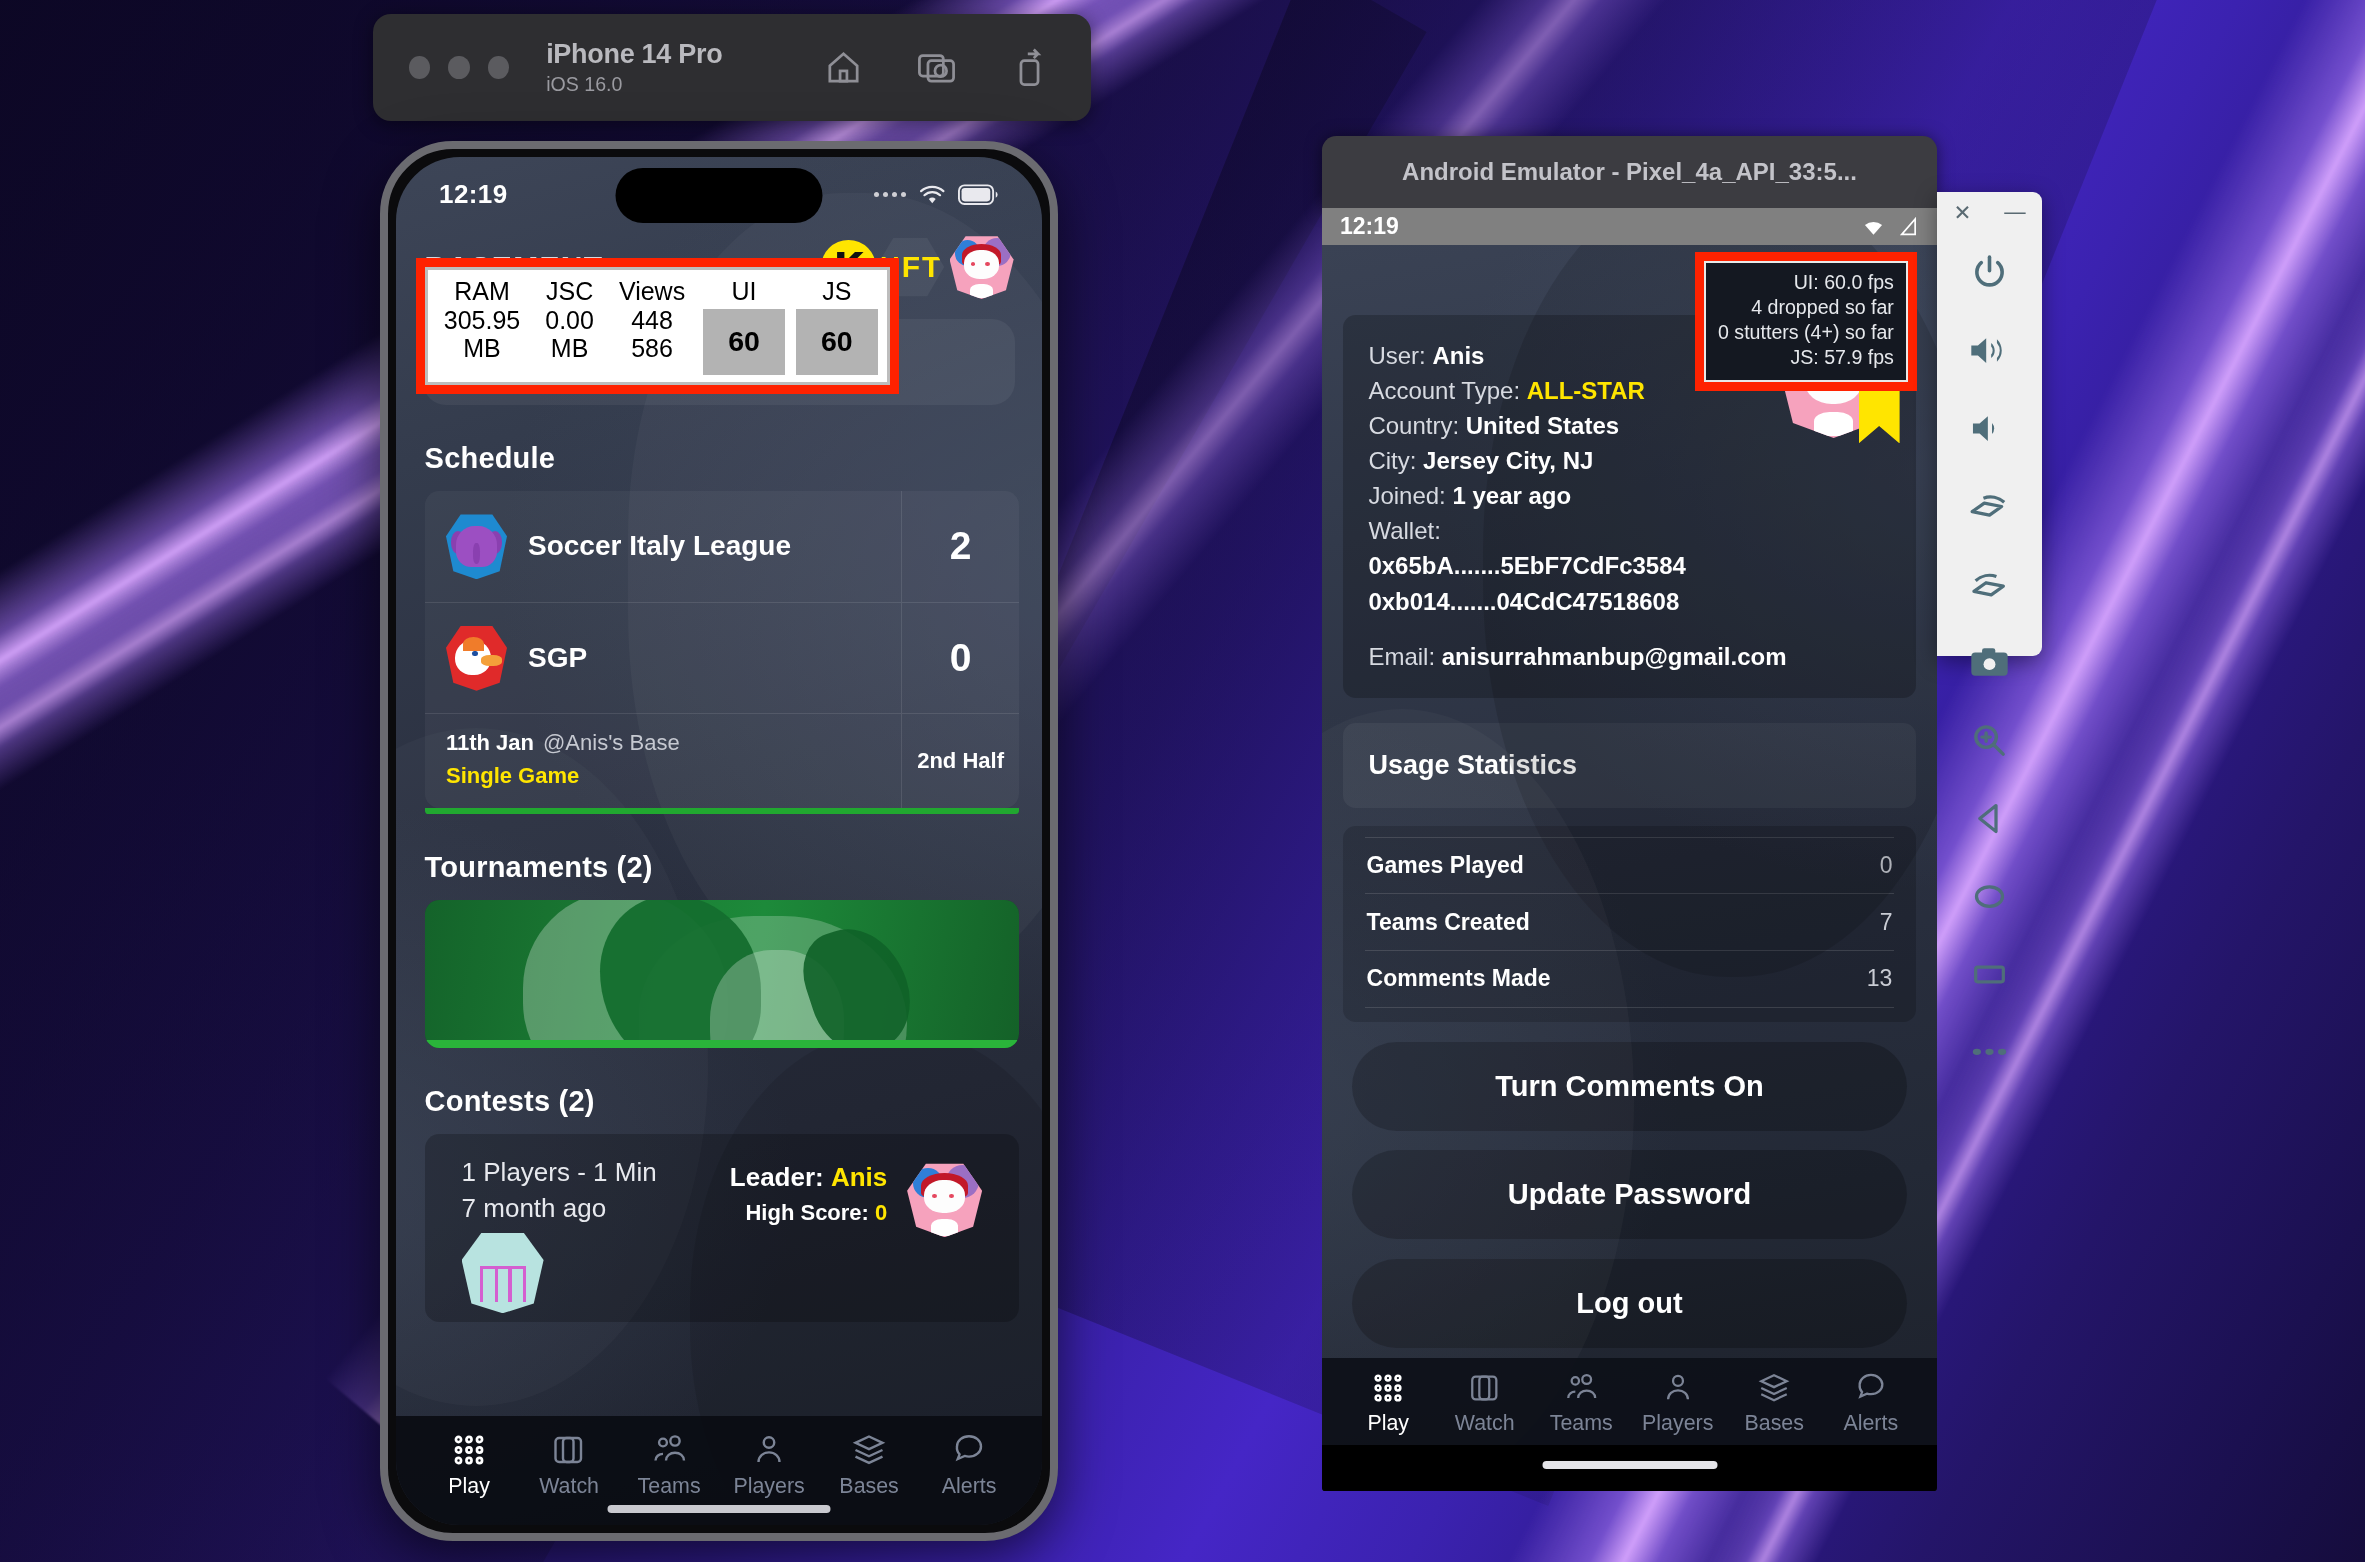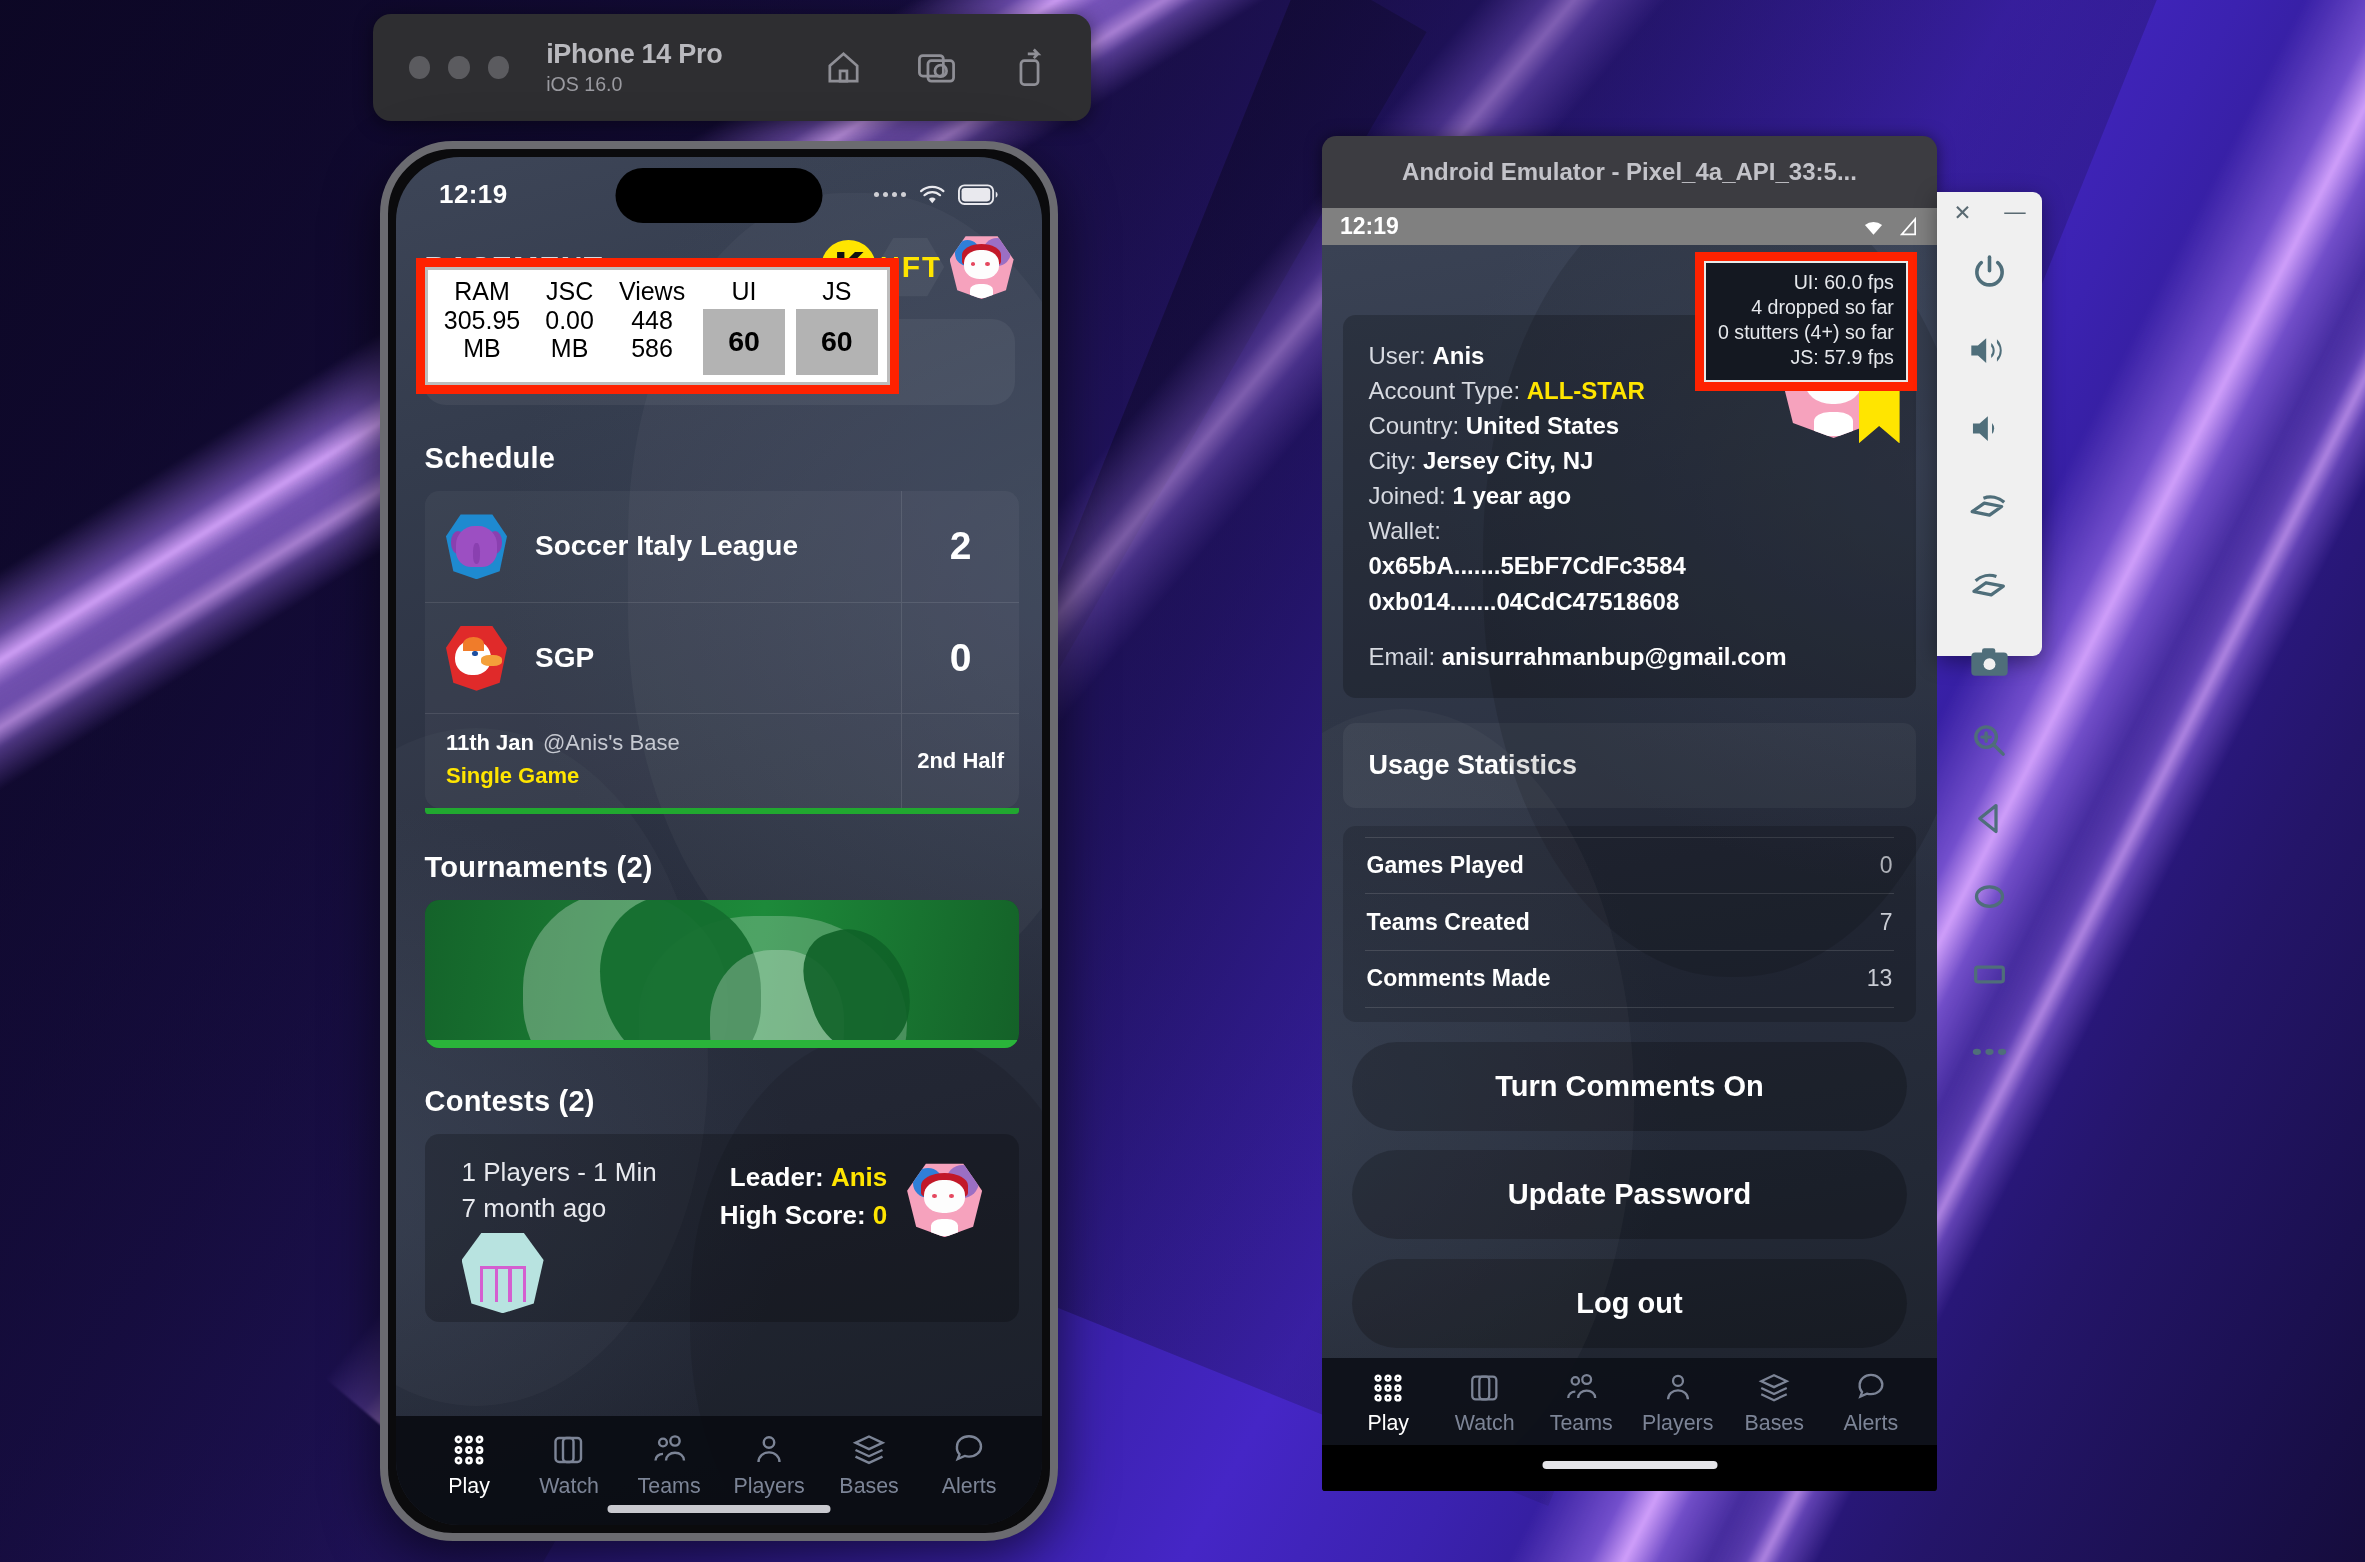--- a/index.html
+++ b/index.html
@@ -164,21 +164,21 @@
   }
   .start-btn span { color:#fff; font-size:37px; font-weight:bold; letter-spacing:1.3px; }
 
   .sec-title { color:#fff; font-size:29px; font-weight:bold; margin:37px 0 16px 28.5px; letter-spacing:0.2px; }
 
   .sched-card {
     margin:0 23px 0 28.5px; background:rgba(255,255,255,.045); border-radius:14.3px; overflow:hidden;
   }
   .sched-row { display:flex; align-items:stretch; min-height:111px; }
   .sched-row + .sched-row { border-top:0.9px solid rgba(255,255,255,.1); }
-  .sr-left { flex:1; display:flex; align-items:center; padding:0 21.4px; gap:28px; }
+  .sr-left { flex:1; display:flex; align-items:center; padding:0 21.4px; gap:21px; }
   .sr-right {
     width:118px; border-left:0.9px solid rgba(255,255,255,.1);
     display:flex; align-items:center; justify-content:center;
   }
   .team-badge { width:61px; height:66px; position:relative; flex:none; }
   .tb-shape {
     position:absolute; inset:0;
     clip-path:polygon(24% 2%,76% 2%,100% 35%,88% 88%,50% 100%,12% 88%,0% 35%);
     display:flex; align-items:center; justify-content:center;
   }
@@ -226,21 +226,21 @@
   .cc-l2 { color:#e7e9ee; font-size:26px; margin-top:5.4px; }
   .cc-stad { width:82px; height:82px; margin-top:7.1px; position:relative; }
   .cs-shape { position:absolute; inset:0; clip-path:polygon(24% 2%,76% 2%,100% 35%,88% 88%,50% 100%,12% 88%,0% 35%); background:#b8e3e0; }
   .cs-ico { position:absolute; left:22%; top:42%; width:56%; height:44%; border:3.6px solid #d45fd0; border-bottom:none; }
   .cs-ico:before { content:""; position:absolute; left:30%; top:0; width:3.6px; height:100%; background:#d45fd0; }
   .cs-ico:after { content:""; position:absolute; left:64%; top:0; width:3.6px; height:100%; background:#d45fd0; }
   .cc-right { text-align:right; padding-top:5.4px; display:flex; gap:18px; align-items:flex-start; }
   .cc-lines { text-align:right; }
   .cc-ld { color:#fff; font-size:26px; font-weight:bold; }
   .cc-ld b { color:#ffe500; }
-  .cc-hs { color:#fff; font-size:26px; font-weight:bold; margin-top:7.1px; }
+  .cc-hs { color:#fff; font-size:22px; font-weight:bold; margin-top:7.1px; }
   .cc-hs b { color:#ffe500; }
 
   .tabbar {
     position:absolute; left:0; right:0; bottom:0; height:109px;
     background:rgba(10,12,18,.92);
     display:flex; align-items:flex-start; padding:16px 23px 0;
   }
   .tab { flex:1; display:flex; flex-direction:column; align-items:center; gap:6.2px; }
   .tab .tlabel { font-size:21.4px; color:#7c8496; }
   .tab.active .tlabel { color:#fff; }

